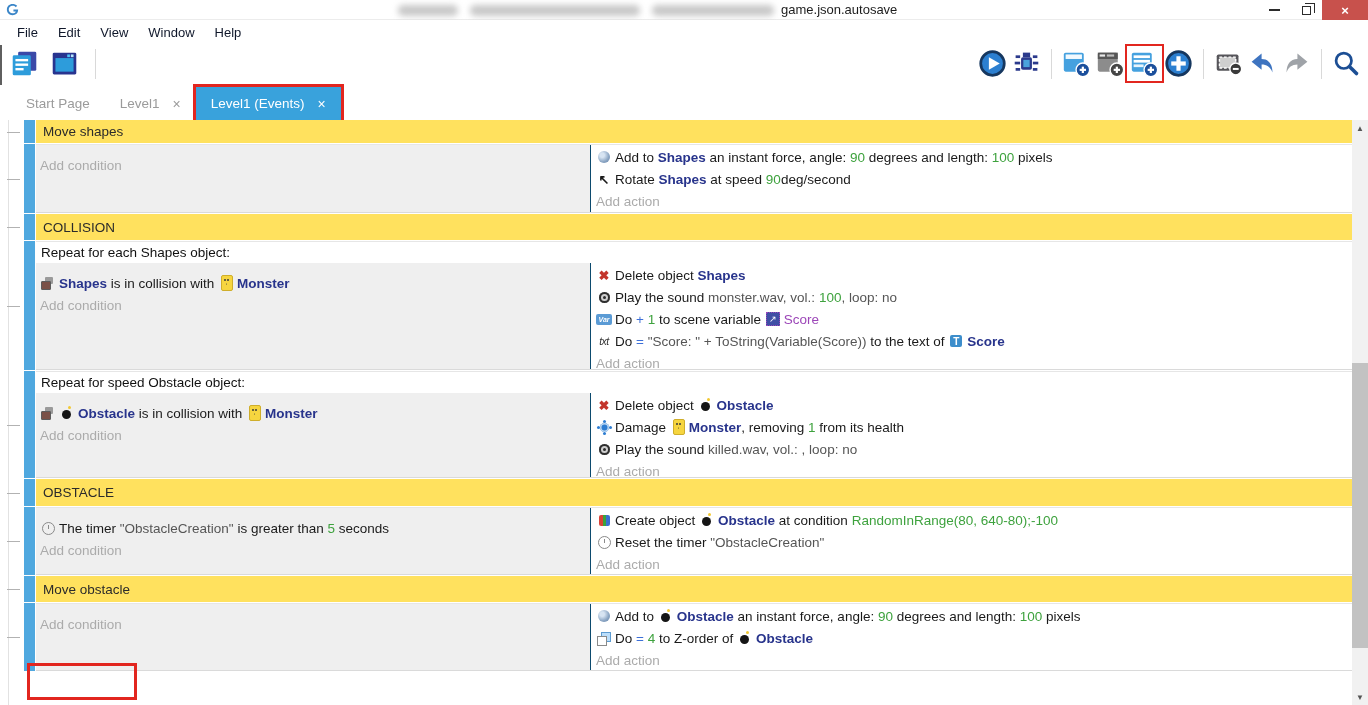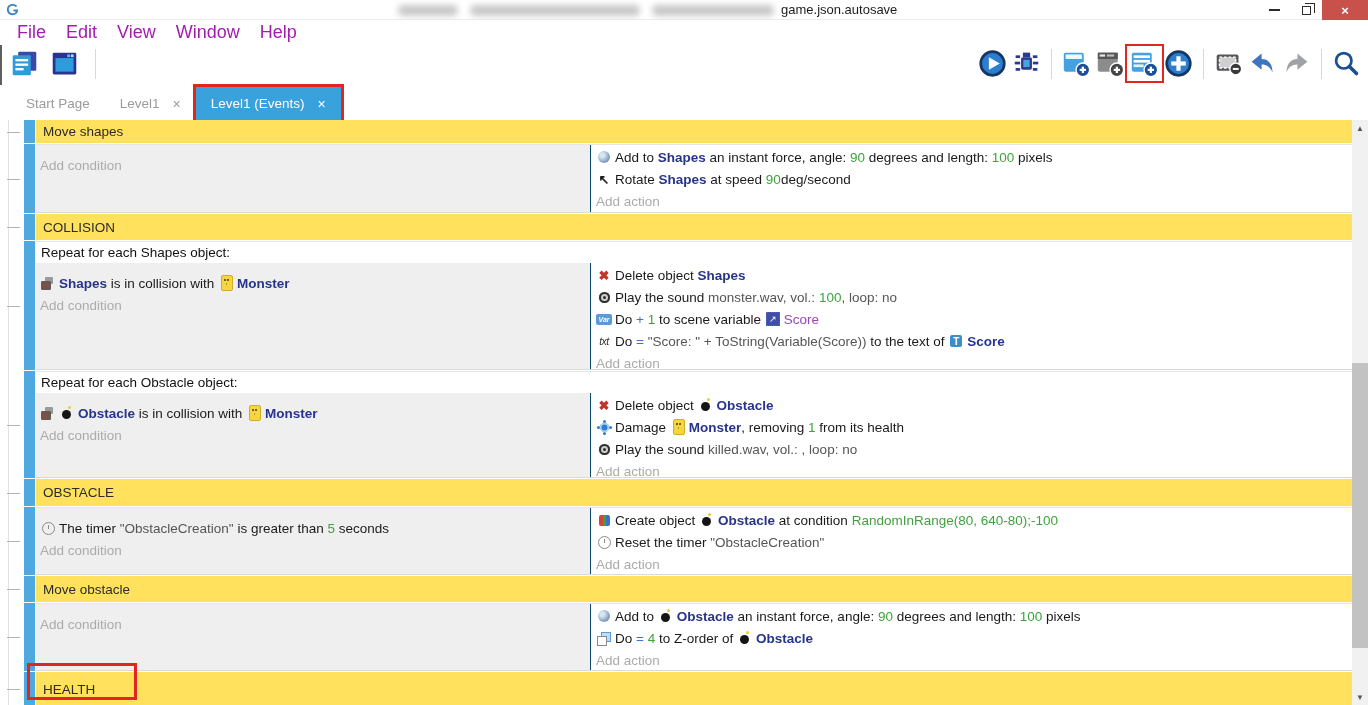--- a/index.html
+++ b/index.html
@@ -13,21 +13,21 @@
   #win-title { position:absolute; left:781px; top:2px; font-size:13px; color:#1c1c1c; }
   #win-controls { position:absolute; right:0; top:0; height:20px; display:flex; }
   .wbtn { width:32px; height:20px; display:flex; align-items:center; justify-content:center; }
   #btn-min span { width:11px; height:2px; background:#2b2b2b; display:block; }
   #btn-restore span { width:9px; height:9px; border:1.5px solid #2b2b2b; display:block; position:relative; background:#fff; }
   #btn-restore span::before { content:""; position:absolute; left:2px; top:-4px; width:9px; height:9px; border:1.5px solid #2b2b2b; border-bottom:none; border-left:none; }
   #btn-close { width:46px; background:#C8514C; color:#fff; font-size:13px; font-weight:bold; }
 
   
   #menubar { position:absolute; left:0; top:20px; width:1368px; height:25px; background:#fff; display:flex; align-items:center; padding-left:7px; }
-  .menu-item { font-size:18px; color:#a21caf; padding:0 10px; line-height:25px;text-align:right; }
+  .menu-item { font-size:13px; color:#0f172a; padding:0 10px; line-height:25px;text-align:right; }
 
   
   #toolbar { position:absolute; left:0; top:45px; width:1368px; height:40px; background:#fff; }
   #tb-left { position:absolute; left:9px; top:3px; display:flex; align-items:center; gap:9px; }
   #tb-right { position:absolute; right:6px; top:3px; display:flex; align-items:center; gap:3px; }
   .tbtn { width:31px; height:31px; display:flex; align-items:center; justify-content:center; }
   .tbtn svg { width:29px; height:29px; }
   .tbtn.hl { outline:2.5px solid #E2261F; outline-offset:2px; }
   .tsep { width:1px; height:30px; background:#d9d9d9; margin:0 6px; }
   #edge-line { position:absolute; left:0; top:45px; width:2px; height:660px; background:#5f5f5f; }
@@ -307,21 +307,21 @@
               <div class="line"><span class="ic ic-variable-icon"></span><span class="s-p">Do </span><span class="s-op">+ </span><span class="s-num">1</span><span class="s-p"> to scene variable </span><span class="ic ic-scene-variable-icon"></span><span class="s-pur">Score</span></div>
               <div class="line"><span class="ic ic-text-icon"></span><span class="s-p">Do </span><span class="s-op">= </span><span class="s-par">"Score: " + ToString(Variable(Score))</span><span class="s-p"> to the text of </span><span class="ic ic-text-object-icon"></span><span class="s-obj">Score</span></div>
               <div class="line"><span class="s-ph">Add action</span></div>
             </div>
           </div>
         </div>
       </div>
       <div class="row">
         <div class="rail"></div>
         <div class="rowbody event" style="height: 107px;">
-          <div class="repeat-hdr">Repeat for each Obstacle object:</div>
+          <div class="repeat-hdr">Repeat for speed Obstacle object:</div>
           <div class="cells">
             <div class="cond">
               <div class="line"><span class="ic ic-collision-icon"></span><span class="ic ic-bomb-icon"></span><span class="s-obj">Obstacle</span><span class="s-p"> is in collision with </span><span class="ic ic-monster-icon"></span><span class="s-obj">Monster</span></div>
               <div class="line"><span class="s-ph">Add condition</span></div>
             </div>
             <div class="acts">
               <div class="line"><span class="ic ic-delete-icon"></span><span class="s-p">Delete object </span><span class="ic ic-bomb-icon"></span><span class="s-obj">Obstacle</span></div>
               <div class="line"><span class="ic ic-damage-icon"></span><span class="s-p">Damage </span><span class="ic ic-monster-icon"></span><span class="s-obj">Monster</span><span class="s-p">, removing </span><span class="s-num">1</span><span class="s-p"> from its health</span></div>
               <div class="line"><span class="ic ic-sound-icon"></span><span class="s-p">Play the sound </span><span class="s-par">killed.wav, vol.: , loop: no</span></div>
               <div class="line"><span class="s-ph">Add action</span></div>
@@ -363,26 +363,20 @@
           <div class="cells">
             <div class="cond">
               <div class="line"><span class="s-ph">Add condition</span></div>
             </div>
             <div class="acts">
               <div class="line"><span class="ic ic-force-icon"></span><span class="s-p">Add to </span><span class="ic ic-bomb-icon"></span><span class="s-obj">Obstacle</span><span class="s-p"> an instant force, angle: </span><span class="s-num">90</span><span class="s-p"> degrees and length: </span><span class="s-num">100</span><span class="s-p"> pixels</span></div>
               <div class="line"><span class="ic ic-zorder-icon"></span><span class="s-p">Do </span><span class="s-op">= </span><span class="s-num">4</span><span class="s-p"> to Z-order of </span><span class="ic ic-bomb-icon"></span><span class="s-obj">Obstacle</span></div>
               <div class="line"><span class="s-ph">Add action</span></div>
             </div>
           </div>
-        </div>
-      </div>
-      <div class="row">
-        <div class="rail"></div>
-        <div class="rowbody group" style="height: 34px;">
-          <span class="group-label">HEALTH</span>
         </div>
       </div>
     </div>
   <div id="scrollbar">
     <div class="scroll-arrow" id="scroll-up">▲</div>
     <div id="scroll-thumb"></div>
     <div class="scroll-arrow" id="scroll-down">▼</div>
   </div>
   <div id="health-box"></div>
 </div>

